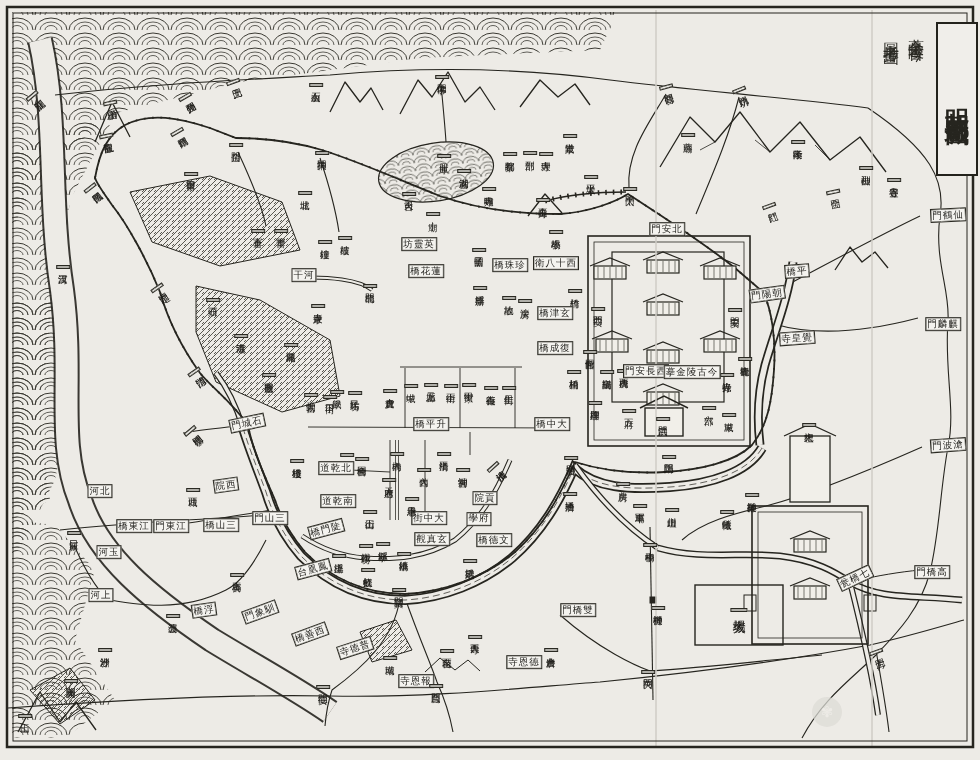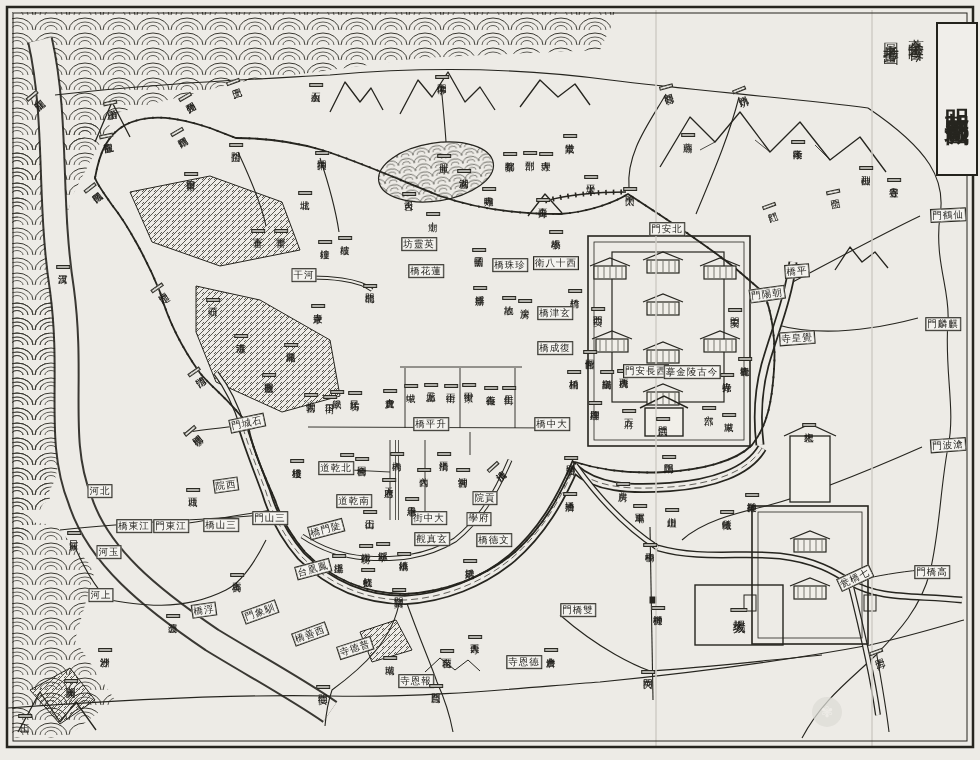--- a/index.html
+++ b/index.html
@@ -292,21 +292,21 @@
       <div class="lbl h" style="left: 797px; top: 271px; transform: translate(-50%, -50%) rotate(-4deg);">橋平</div>
       <div class="lbl h" style="left: 797px; top: 338px; transform: translate(-50%, -50%) rotate(-4deg);">寺皇覺</div>
       <div class="lbl v" style="left: 397px; top: 454px; transform: translate(-50%, -50%) rotate(0deg);">內橋</div>
       <div class="lbl v" style="left: 362px; top: 459px; transform: translate(-50%, -50%) rotate(0deg);">會同橋</div>
       <div class="lbl v" style="left: 389px; top: 480px; transform: translate(-50%, -50%) rotate(0deg);">應天府</div>
       <div class="lbl v" style="left: 424px; top: 470px; transform: translate(-50%, -50%) rotate(0deg);">舊內</div>
       <div class="lbl v" style="left: 444px; top: 454px; transform: translate(-50%, -50%) rotate(0deg);">清平橋</div>
       <div class="lbl v" style="left: 463px; top: 470px; transform: translate(-50%, -50%) rotate(0deg);">洞神宮</div>
       <div class="lbl v" style="left: 493px; top: 467px; transform: translate(-50%, -50%) rotate(-42deg);">淮清橋</div>
       <div class="lbl h" style="left: 336px; top: 468px; transform: translate(-50%, -50%) rotate(0deg); text-align: right;">道乾北</div>
-      <div class="lbl h" style="left: 338px; top: 501px; transform: translate(-50%, -50%) rotate(0deg); margin-left: 16px;">道乾南</div>
+      <div class="lbl h" style="left: 338px; top: 501px; transform: translate(-50%, -50%) rotate(0deg);">道乾南</div>
       <div class="lbl h" style="left: 429px; top: 518px; transform: translate(-50%, -50%) rotate(0deg);">街中大</div>
       <div class="lbl v" style="left: 412px; top: 499px; transform: translate(-50%, -50%) rotate(0deg);">承恩寺</div>
       <div class="lbl h" style="left: 432px; top: 539px; transform: translate(-50%, -50%) rotate(0deg);">觀真玄</div>
       <div class="lbl h" style="left: 485px; top: 498px; transform: translate(-50%, -50%) rotate(0deg);">院貢</div>
       <div class="lbl h" style="left: 479px; top: 519px; transform: translate(-50%, -50%) rotate(0deg); font-family: Liberation Serif, serif;">學府</div>
       <div class="lbl h" style="left: 494px; top: 540px; transform: translate(-50%, -50%) rotate(0deg);">橋德文</div>
       <div class="lbl v" style="left: 470px; top: 561px; transform: translate(-50%, -50%) rotate(0deg);">武定橋</div>
       <div class="lbl v" style="left: 370px; top: 512px; transform: translate(-50%, -50%) rotate(0deg);">三山街</div>
       <div class="lbl v" style="left: 383px; top: 544px; transform: translate(-50%, -50%) rotate(0deg);">江寧縣</div>
       <div class="lbl v" style="left: 366px; top: 546px; transform: translate(-50%, -50%) rotate(0deg);">鐵作坊</div>

